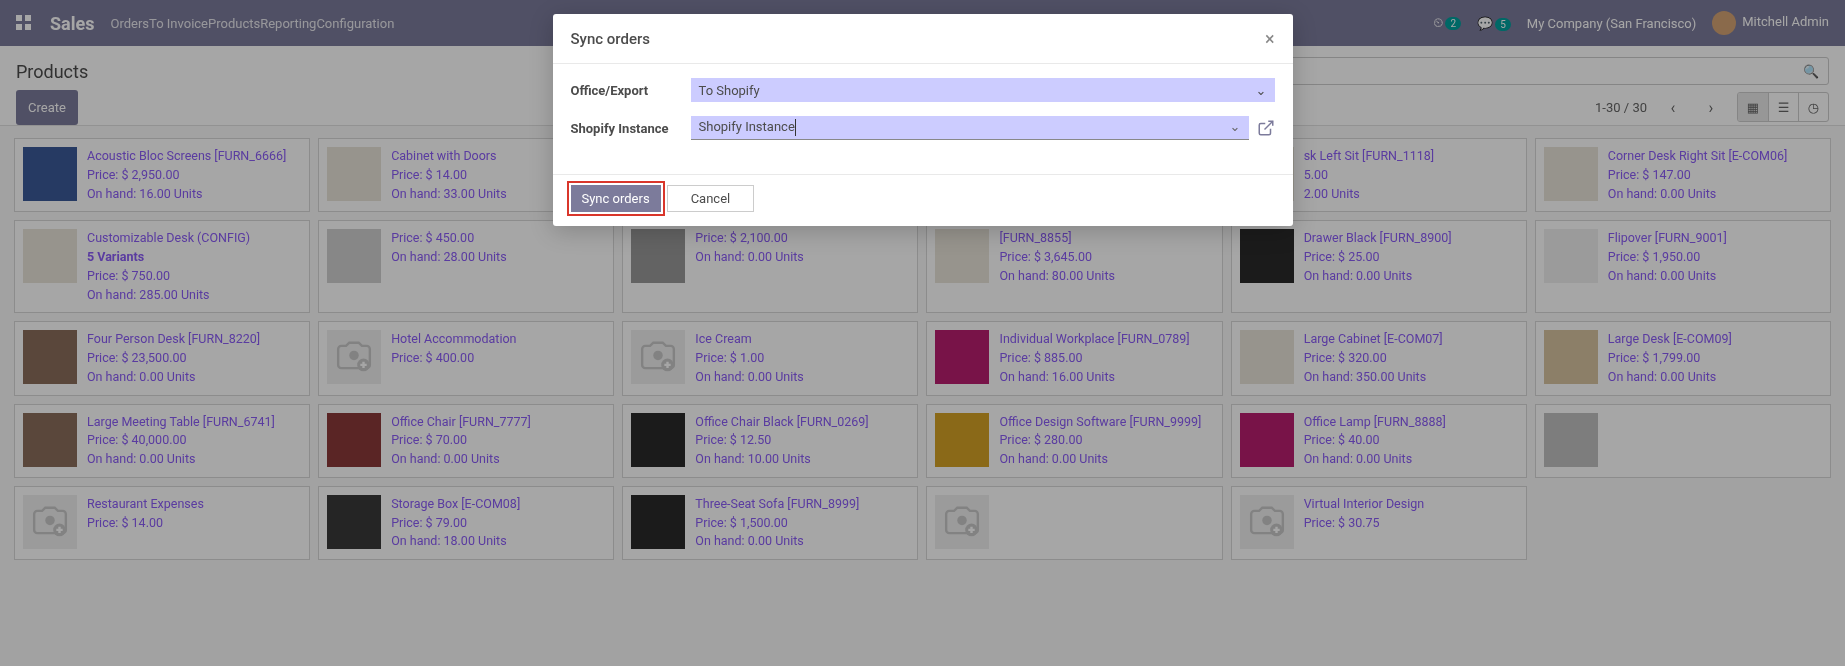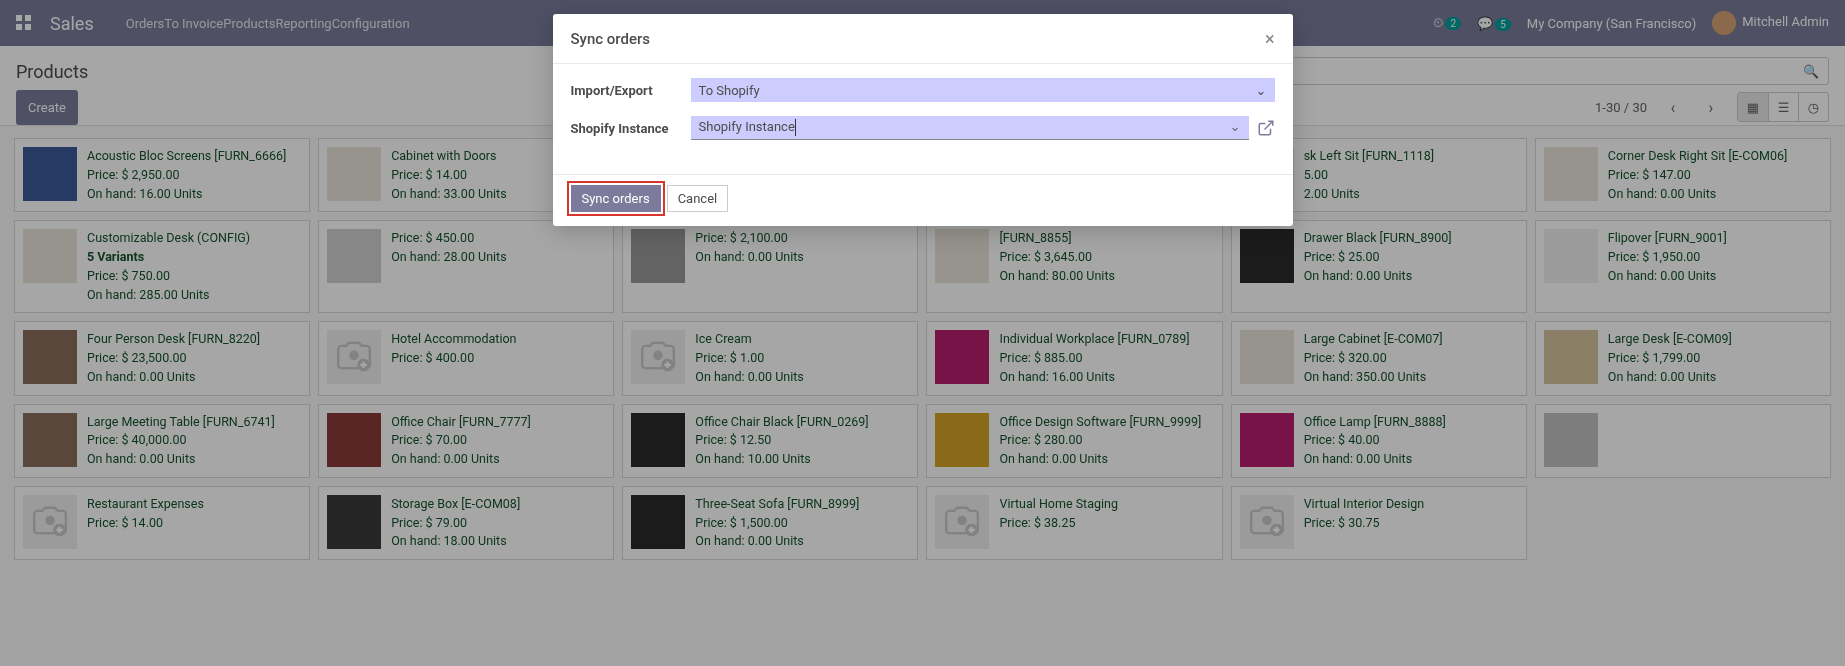--- a/index.html
+++ b/index.html
@@ -2,21 +2,21 @@
 <html><head>
 <meta charset="utf-8">
 <style>
 * { margin:0; padding:0; box-sizing:border-box; font-family:-apple-system,BlinkMacSystemFont,"Segoe UI",Roboto,sans-serif; }
 body { font-size:13px; color:#4c4c4c; background:#f9f9f9; width:1845px; height:666px; overflow:hidden; position:relative; }
 
 
 .topnav { height:46px; background:#7c7b9b; display:flex; align-items:center; padding:0 16px; color:#fff; }
 .apps-icon { width:16px; height:16px; margin-right:18px; display:grid; grid-template-columns:1fr 1fr; gap:2px; }
 .apps-icon div { background:#fff; width:6px; height:6px; }
-.brand { font-size:18px; font-weight:400; margin-right:32px; }
+.brand { font-size:18px; font-weight:700; margin-right:16px; }
 .menu { display:flex; gap:0; }
 .menu-item { color:#e8e8ee; font-size:13px; cursor:pointer; }
 .nav-right { margin-left:auto; display:flex; align-items:center; gap:16px; font-size:13px; }
 .badge { background:#00a09d; color:#fff; border-radius:8px; font-size:10px; padding:1px 5px; margin-left:2px; }
 .avatar { width:24px; height:24px; border-radius:50%; background:#d4a373; display:inline-block; vertical-align:middle; margin-right:6px; }
 
 
 .controlbar { height:80px; background:#fff; border-bottom:1px solid #e0e0e0; padding:8px 16px 0; }
 .cb-top { display:flex; align-items:center; height:34px; }
 .bc { font-size:18px; color:#4c4c4c; }
@@ -28,40 +28,40 @@
 .view-btn { width:30px; height:28px; display:flex; align-items:center; justify-content:center; border-left:1px solid #ccc; cursor:pointer; }
 .view-btn:first-child { border-left:none; }
 .view-btn.active { background:#e8e8e8; }
 .chev-btn { width:24px; height:24px; display:flex; align-items:center; justify-content:center; cursor:pointer; color:#666; font-size:16px; }
 
 
 .kanban { padding:12px 14px; display:grid; grid-template-columns:repeat(6,1fr); gap:8px; }
 .card { border:1px solid #d8d8d8; background:#fff; display:flex; min-height:72px; padding:8px; gap:10px; cursor:pointer; }
 .thumb { width:54px; height:54px; background:#eee; flex-shrink:0; display:flex; align-items:center; justify-content:center; }
 .thumb svg { width:38px; height:38px; }
-.card-body { font-size:12.5px; color:#14532d; line-height:1.5; }
+.card-body { font-size:12.5px; color:#8b5cf6; line-height:1.5; }
 .card-title { margin-bottom:0px; }
 
 
 .overlay { position:absolute; inset:0; background:rgba(0,0,0,0.35); z-index:10; }
 .modal { position:absolute; top:14px; left:50%; transform:translateX(-50%); width:740px; background:#fff; border-radius:3px; z-index:20; box-shadow:0 5px 25px rgba(0,0,0,.2); }
 .modal-head { padding:14px 18px; border-bottom:1px solid #e9e9e9; display:flex; align-items:center; }
 .modal-head h4 { font-size:15px; font-weight:500; color:#4c4c4c; }
 .modal-close { margin-left:auto; font-size:18px; color:#888; cursor:pointer; background:none; border:none; }
 .modal-body { padding:14px 18px 20px; }
 .form-row { display:flex; align-items:center; margin-bottom:14px; }
 .form-label { width:120px; font-size:13px; font-weight:700; color:#4c4c4c; }
 .form-field { flex:1; display:flex; align-items:center; gap:8px; }
 .select-like { flex:1; background:#ccccff; height:24px; padding:3px 8px; font-size:13px; color:#4c4c4c; border:none; display:flex; align-items:center; justify-content:space-between; }
 .input-like { flex:1; background:#ccccff; height:24px; padding:3px 8px; font-size:13px; color:#4c4c4c; border:none; border-bottom:1px solid #888; }
 .input-like .caret-v { margin-left:auto; color:#666; }
 .ext-link { width:18px; height:18px; color:#7c7b9b; }
 .modal-foot { padding:10px 18px 14px; border-top:1px solid #e9e9e9; display:flex; gap:6px; }
 .btn-primary { background:#7c7b9b; color:#fff; border:1px solid #7c7b9b; padding:5px 10px; font-size:13px; cursor:pointer; border-radius:0; outline:2px solid #d9362b; outline-offset:2px; }
-.btn-secondary { background:#fff; color:#4c4c4c; border:1px solid #ccc; padding:5px 10px; font-size:13px; cursor:pointer; }
+.btn-secondary { background:#fff; color:#4c4c4c; border:1px solid #ccc; padding:5px 23px; font-size:13px; cursor:pointer; }
 
 .placeholder-icon { fill:#c8c8c8; }
 </style>
 </head>
 <body>
 
 <div class="topnav">
   <div class="apps-icon">
       <div></div>
       <div></div>
@@ -330,24 +330,20 @@
     </div>
     <div class="card">
       <div class="thumb">
         <svg viewBox="0 0 24 24" class="placeholder-icon">
           <path d="M12 8a3 3 0 100 6 3 3 0 000-6z"></path>
           <path d="M20 5h-3l-2-2H9L7 5H4a2 2 0 00-2 2v10a2 2 0 002 2h16a2 2 0 002-2V7a2 2 0 00-2-2z" fill="none" stroke="#c8c8c8" stroke-width="1.5"></path>
           <circle cx="18" cy="17" r="4" fill="#c8c8c8"></circle>
           <path d="M18 15v4M16 17h4" stroke="#fff" stroke-width="1.5"></path>
         </svg>
       </div>
-      <div class="card-body">
-        <div class="card-title">Virtual Home Staging</div>
-        <div>Price: $ 38.25</div>
-      </div>
     </div>
     <div class="card">
       <div class="thumb">
         <svg viewBox="0 0 24 24" class="placeholder-icon">
           <path d="M12 8a3 3 0 100 6 3 3 0 000-6z"></path>
           <path d="M20 5h-3l-2-2H9L7 5H4a2 2 0 00-2 2v10a2 2 0 002 2h16a2 2 0 002-2V7a2 2 0 00-2-2z" fill="none" stroke="#c8c8c8" stroke-width="1.5"></path>
           <circle cx="18" cy="17" r="4" fill="#c8c8c8"></circle>
           <path d="M18 15v4M16 17h4" stroke="#fff" stroke-width="1.5"></path>
         </svg>
       </div>
@@ -359,21 +355,21 @@
   </div>
 
 <div class="overlay"></div>
 <div class="modal">
   <div class="modal-head">
     <h4>Sync orders</h4>
     <button class="modal-close">×</button>
   </div>
   <div class="modal-body">
     <div class="form-row">
-      <div class="form-label">Import/Export</div>
+      <div class="form-label">Office/Export</div>
       <div class="form-field">
         <div class="select-like">
           <span>To Shopify</span>
           <span>⌄</span>
         </div>
       </div>
     </div>
     <div class="form-row">
       <div class="form-label">Shopify Instance</div>
       <div class="form-field">

